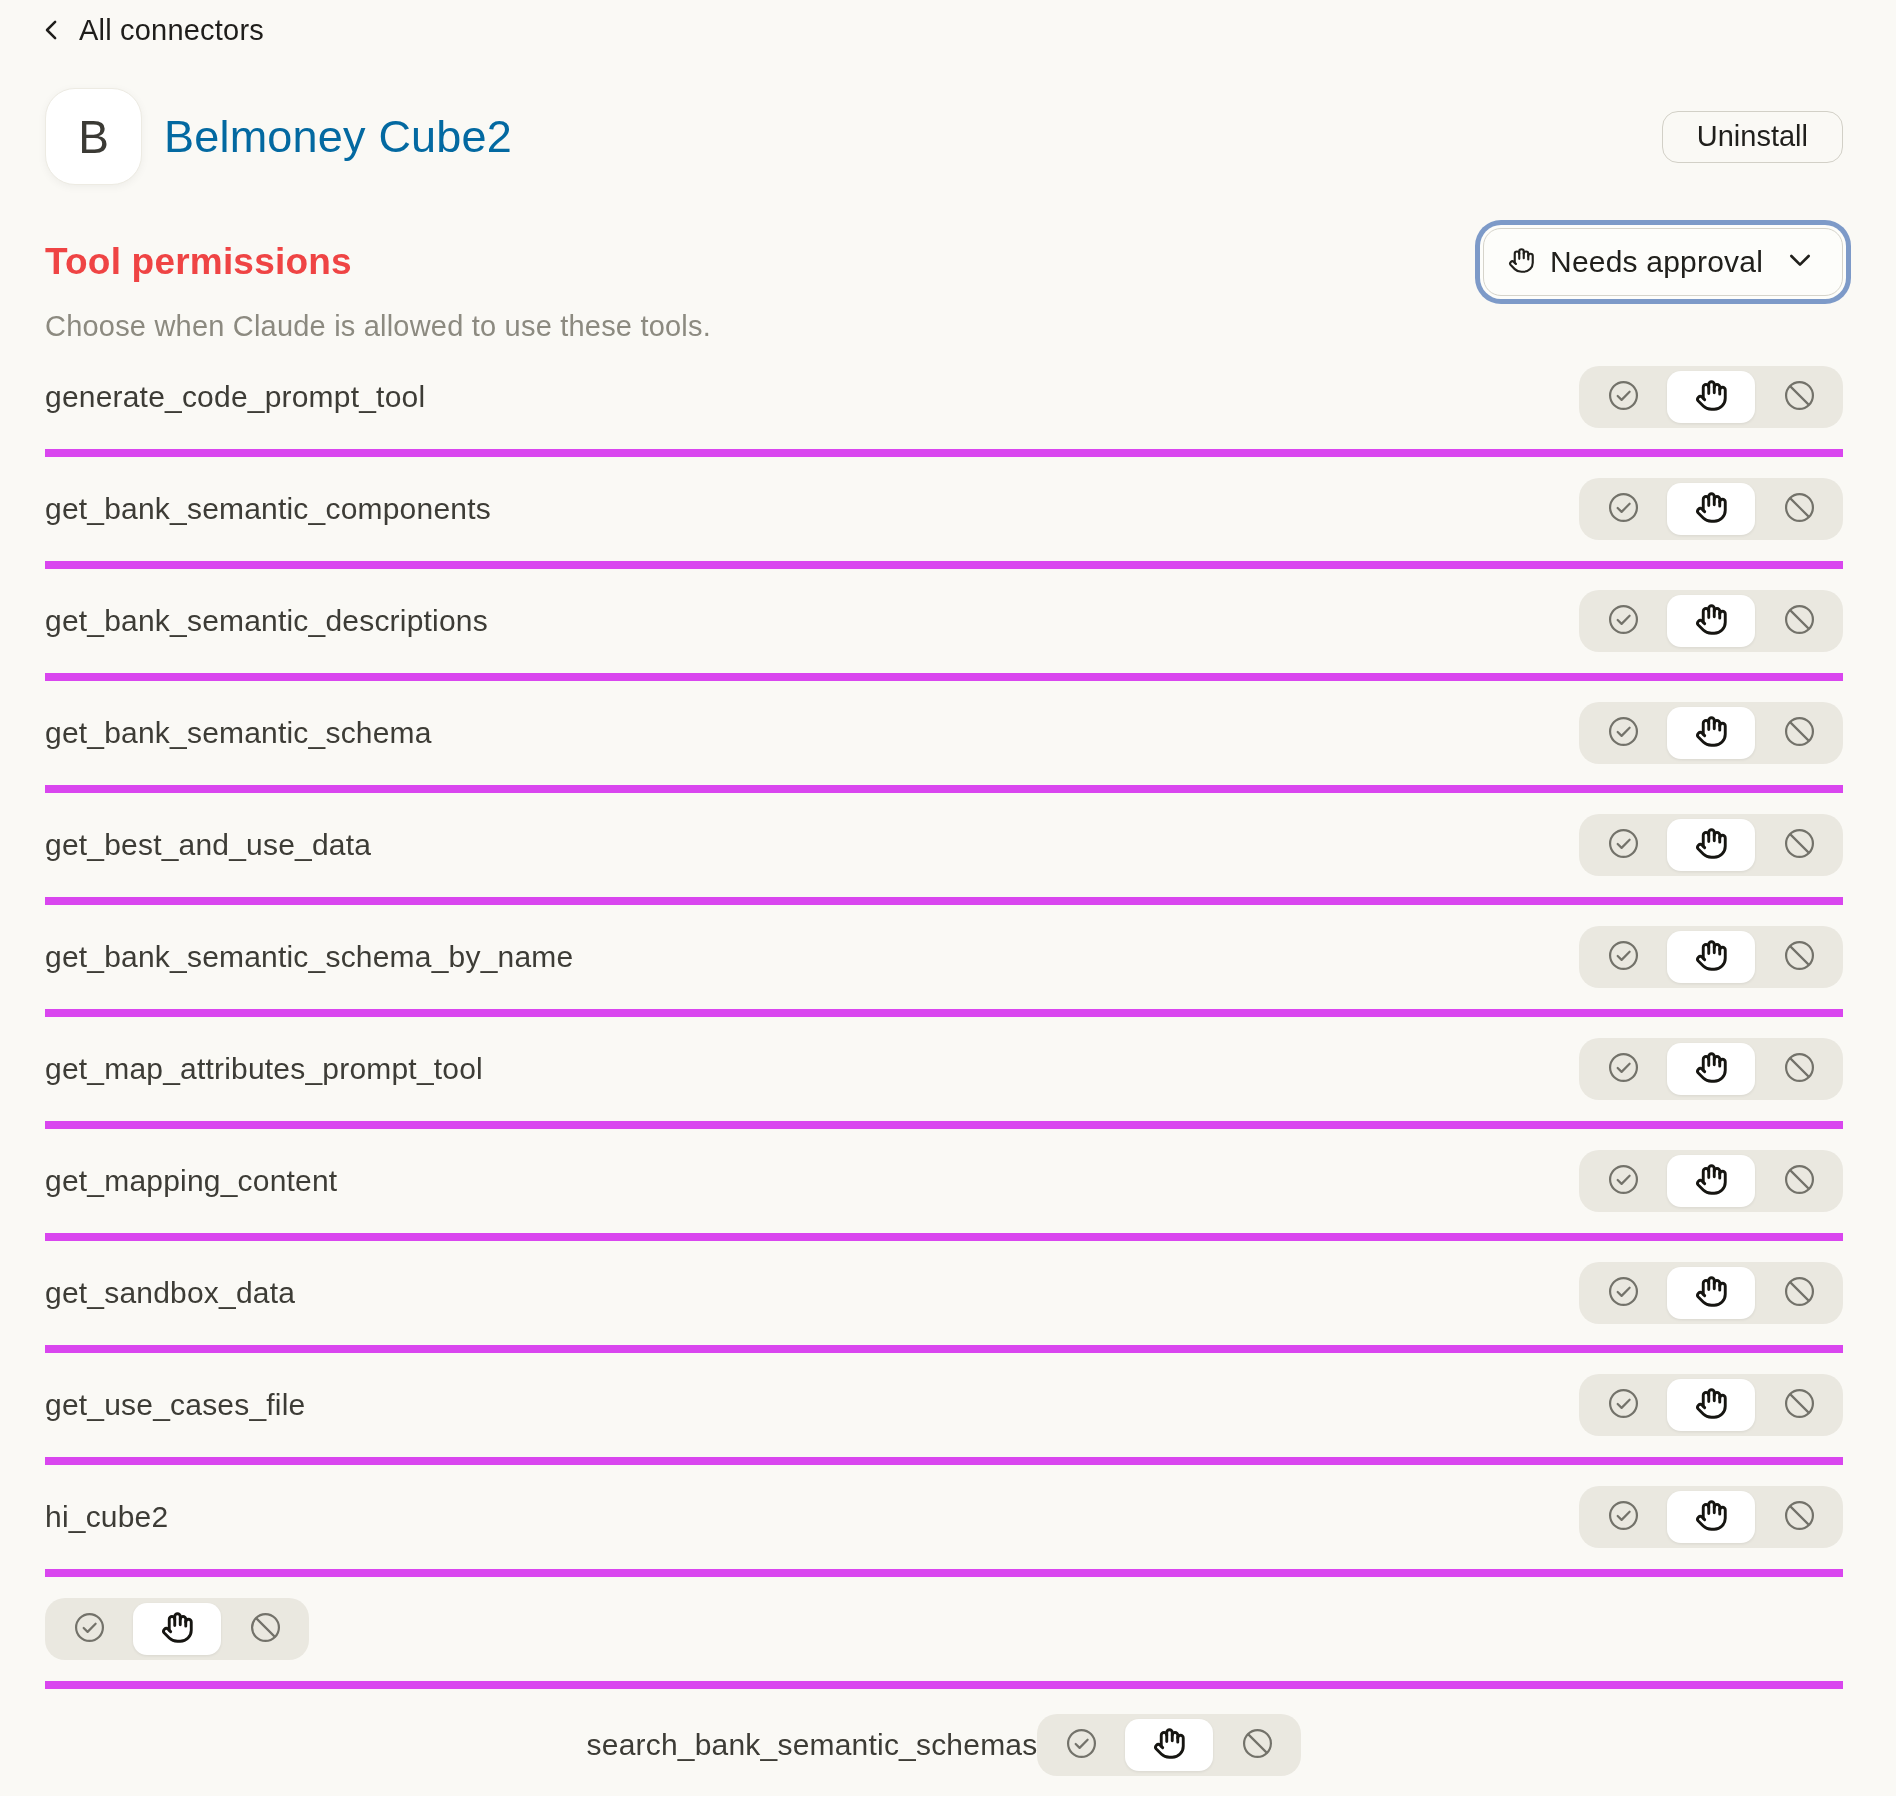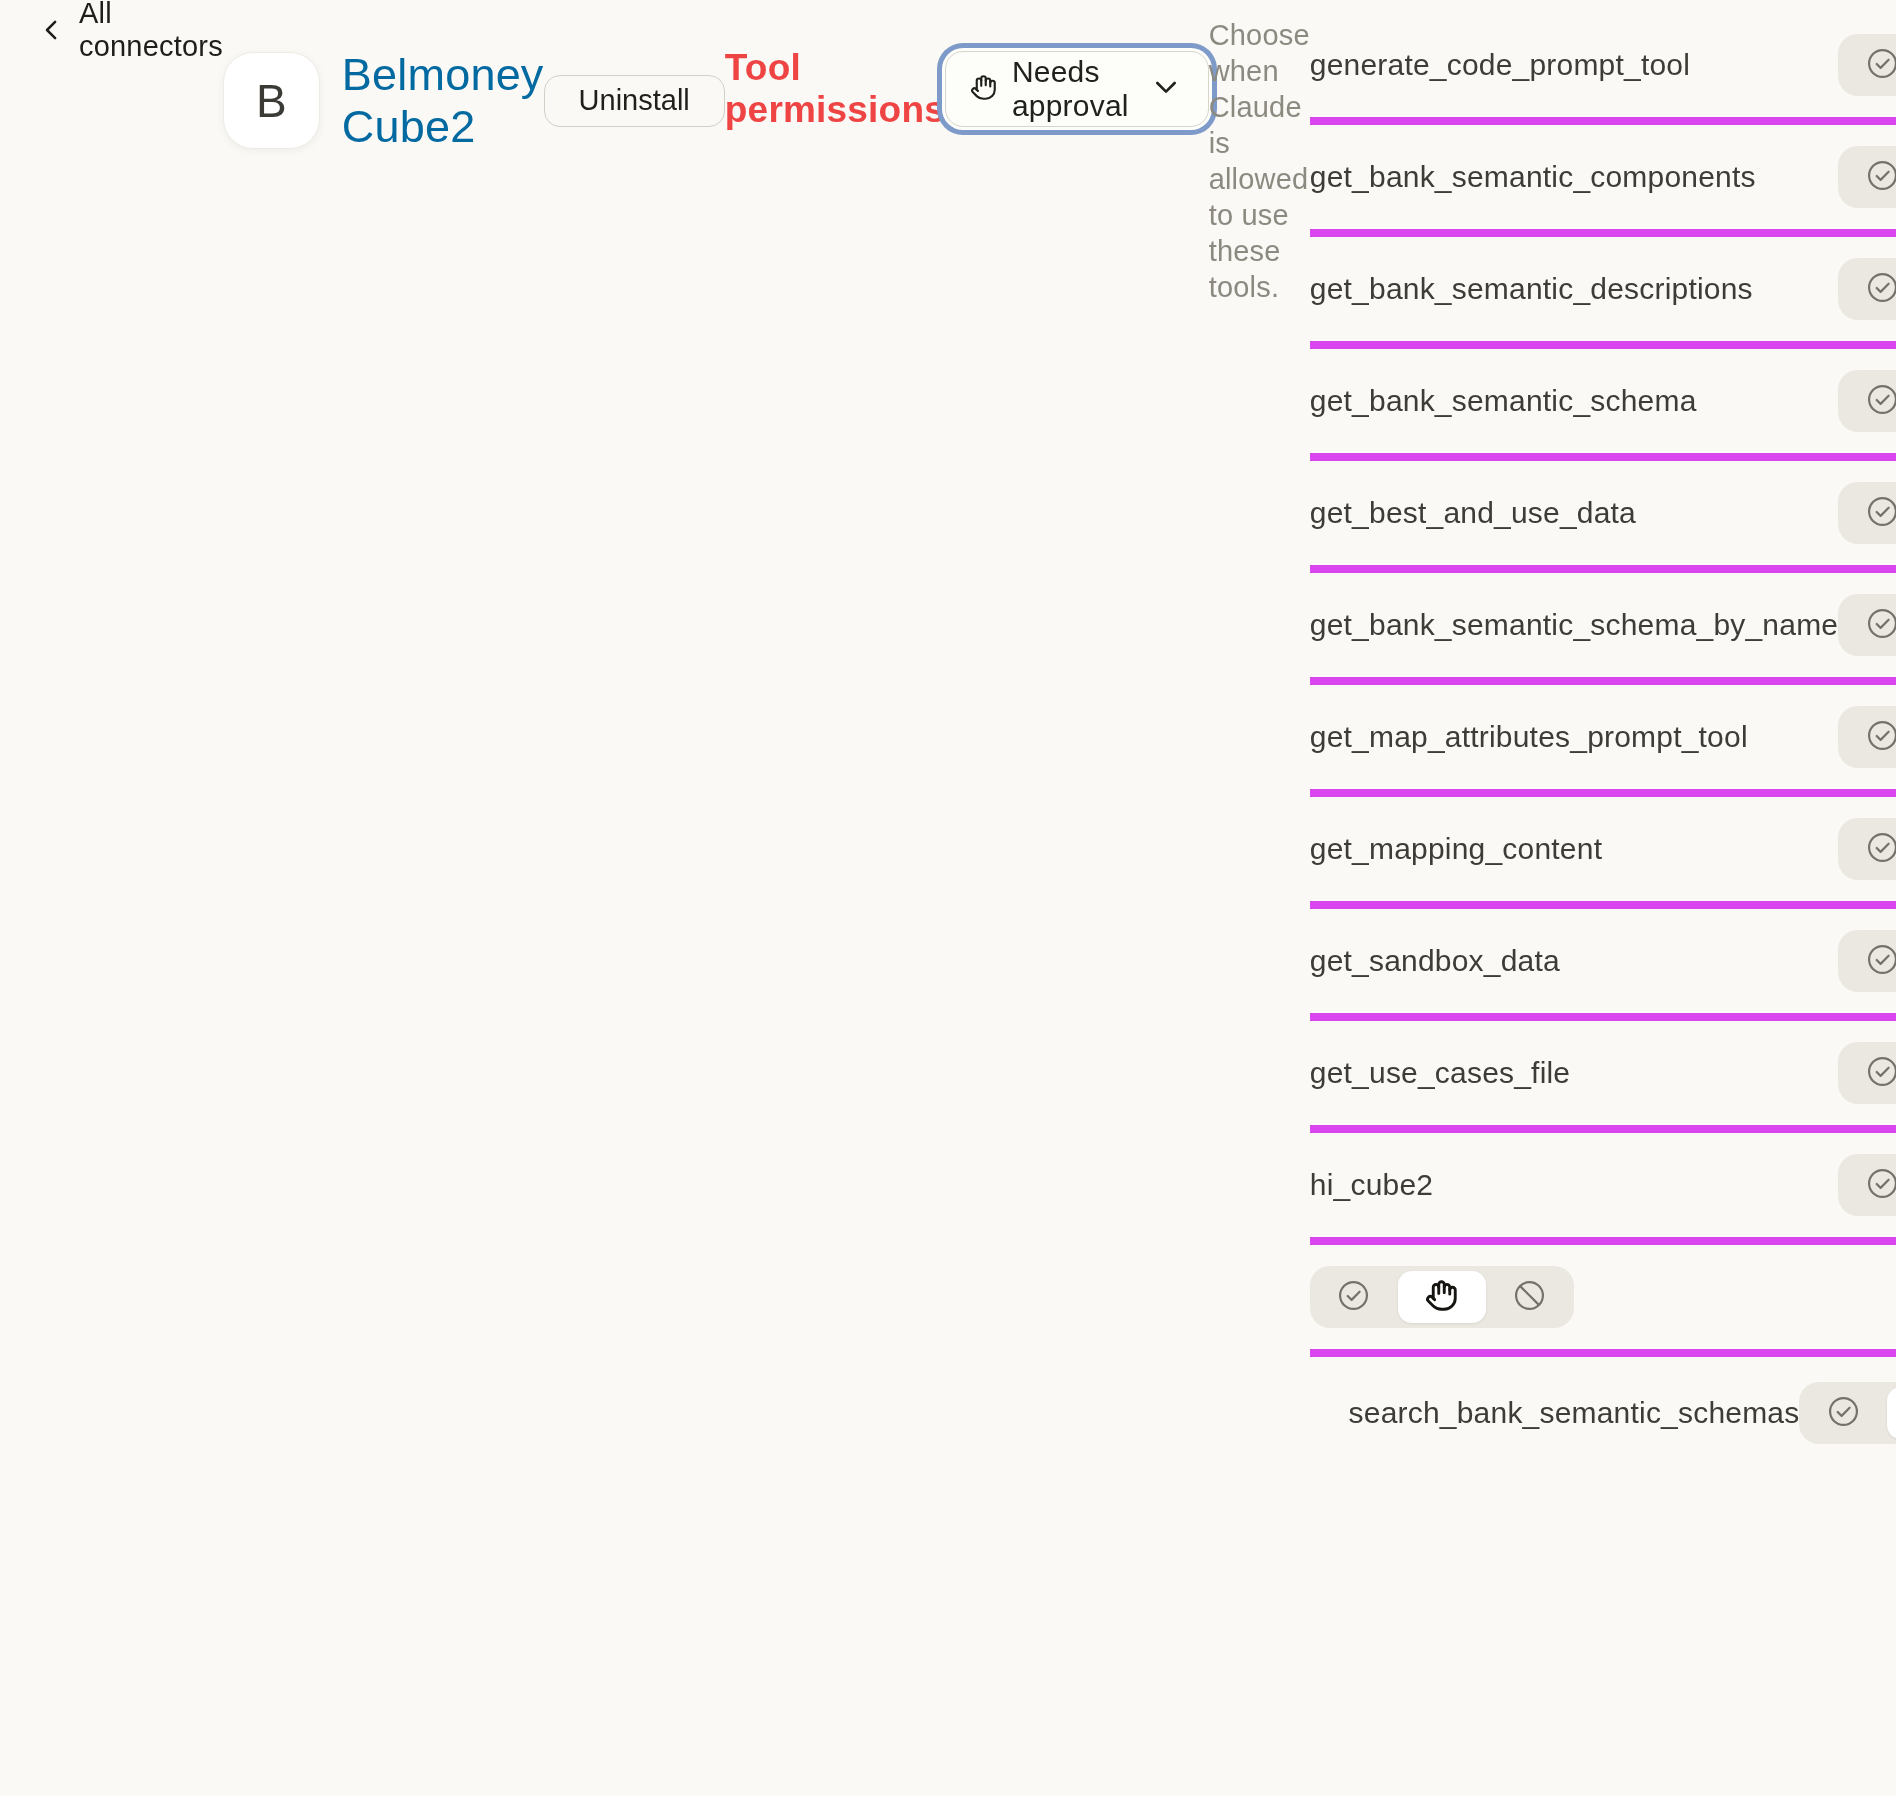--- a/index.html
+++ b/index.html
@@ -9,21 +9,21 @@
     font-family: "Liberation Sans", "DejaVu Sans", sans-serif;
     color: #1f1e1b;
     position: relative;
     overflow: hidden;
   }
   .page {
     width: 100%;
     height: 100%;
     padding: 12px 53px 0 45px;
     display: flex;
-    flex-direction: row;
+    flex-direction: column;
   }
   
   .back-row {
     display: flex;
     align-items: center;
     gap: 12px;
     margin-left: -8px;
     height: 36px;
     cursor: pointer;
     width: max-content;
@@ -77,21 +77,21 @@
     align-items: center;
   }
   .section-title {
     font-size: 37px;
     font-weight: 600;
     letter-spacing: 0.2px;
     color: #ef4444;
   }
   .approval-dropdown {
     margin-left: auto;
-    height: 76px;
+    height: 68px;
     padding: 0 26px 0 24px;
     background: #fdfdfa;
     border: 1.5px solid #d6d4cb;
     border-radius: 18px;
     display: flex;
     align-items: center;
     gap: 15px;
     cursor: pointer;
     font-family: inherit;
     box-shadow: 0 0 0 3px #fdfdfa, 0 0 0 8px #7d9ac8;

